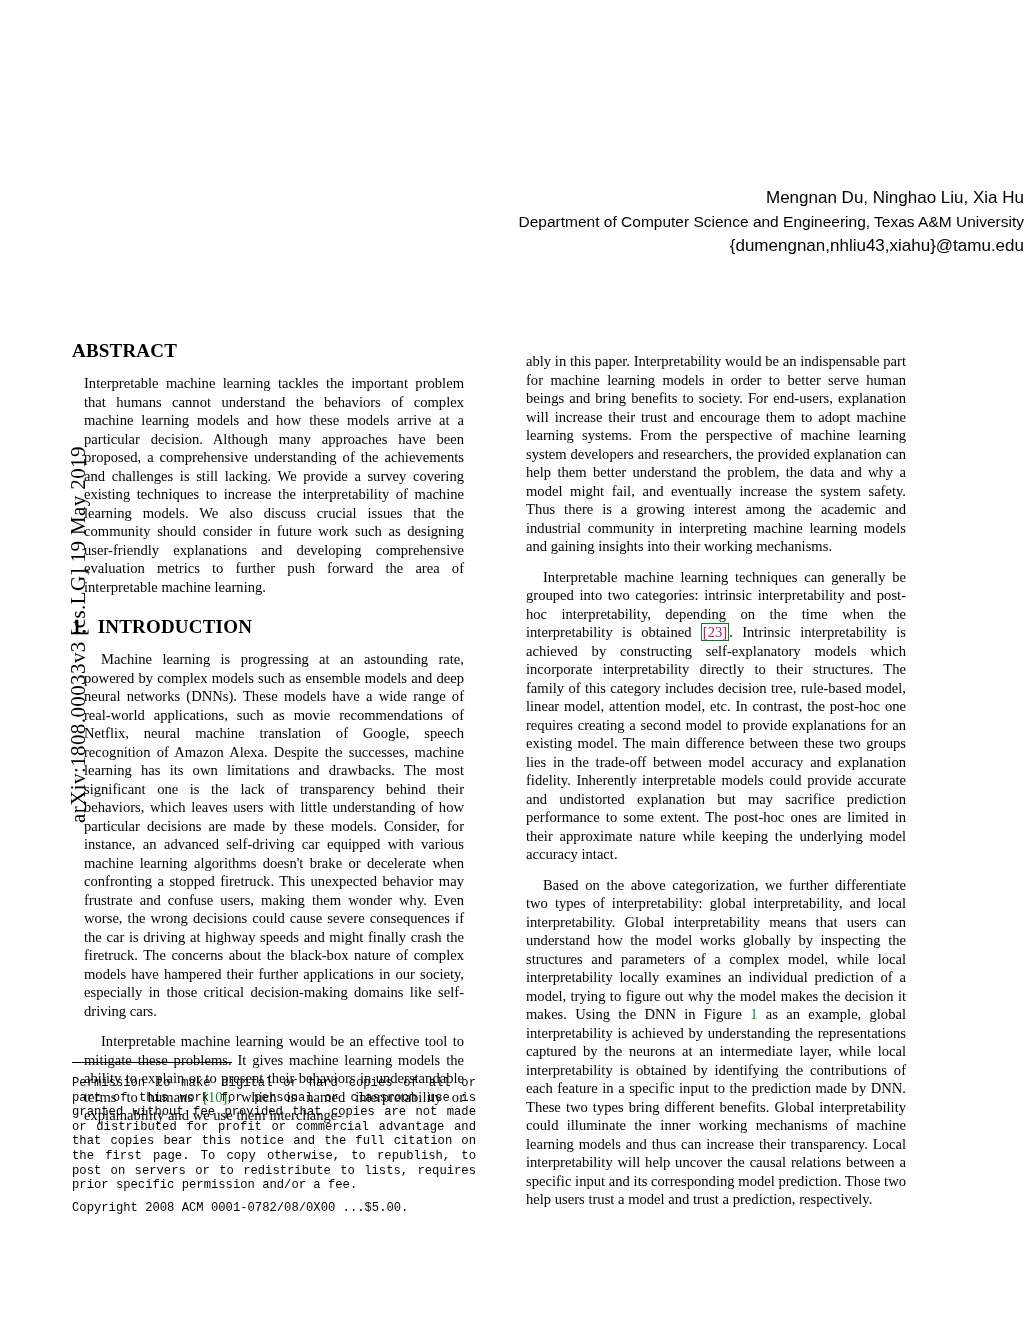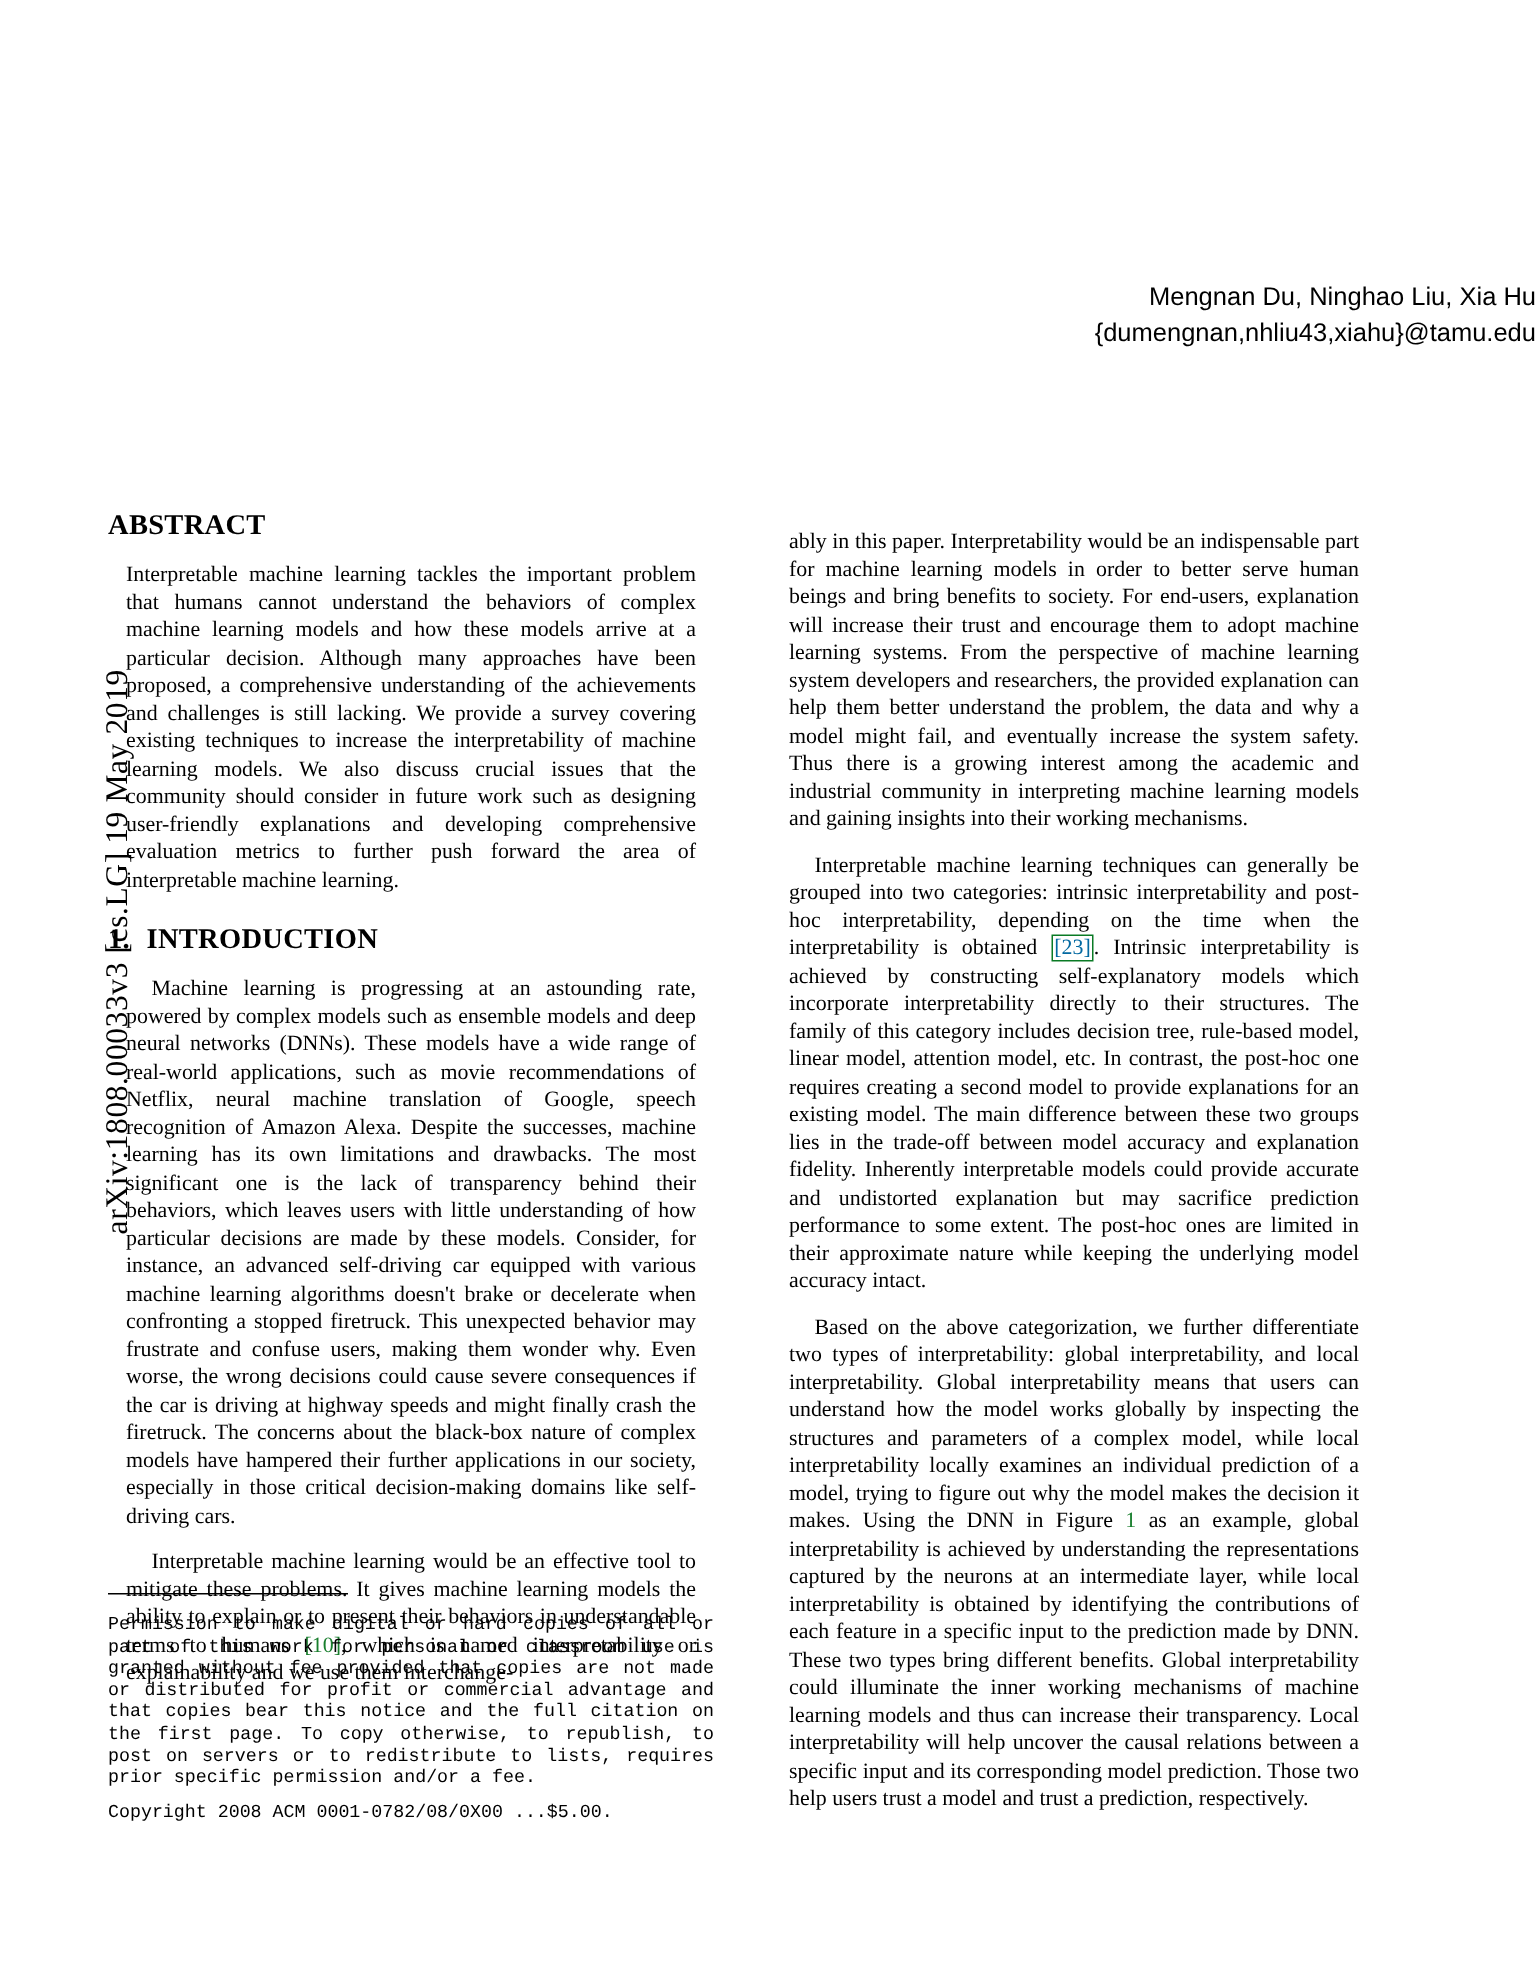--- a/index.html
+++ b/index.html
@@ -90,21 +90,21 @@
     line-height: 18.5px;
     text-align: justify;
     text-justify: inter-word;
     hyphens: none;
   }
   p.body + p.body { text-indent: 17px; }
   p.indent { text-indent: 17px; }
   .it { }
   .cite { color: #1a7f2e; }
   .cite-box {
-    color: #0369a1;
+    color: #be185d;
     border: 1px solid #0a7a25;
     padding: 0 1px;
   }
 
   .footnote-rule {
     position: absolute;
     left: 0;
     top: 722px;
     width: 160px;
     height: 1px;
@@ -125,20 +125,21 @@
 </head>
 <body>
 
 <div class="page">
 
   <div class="arxiv-stamp">arXiv:1808.00033v3  [cs.LG]  19 May 2019</div>
 
 
   <div class="authors">
     <div class="line1">Mengnan Du, Ninghao Liu, Xia Hu</div>
+    <div class="line2">Department of Computer Science and Engineering, Texas A&amp;M University</div>
     <div class="line3">{dumengnan,nhliu43,xiahu}@tamu.edu</div>
   </div>
 
   <div class="columns">
 
     <div class="col col-left">
       <h2 class="section abstract">ABSTRACT</h2>
       <p class="body">Interpretable machine learning tackles the important problem that humans cannot understand the behaviors of complex machine learning models and how these models arrive at a particular decision. Although many approaches have been proposed, a comprehensive understanding of the achievements and challenges is still lacking. We provide a survey covering existing techniques to increase the interpretability of machine learning models. We also discuss crucial issues that the community should consider in future work such as designing user-friendly explanations and developing comprehensive evaluation metrics to further push forward the area of interpretable machine learning.</p>
 
       <h2 class="section intro">

